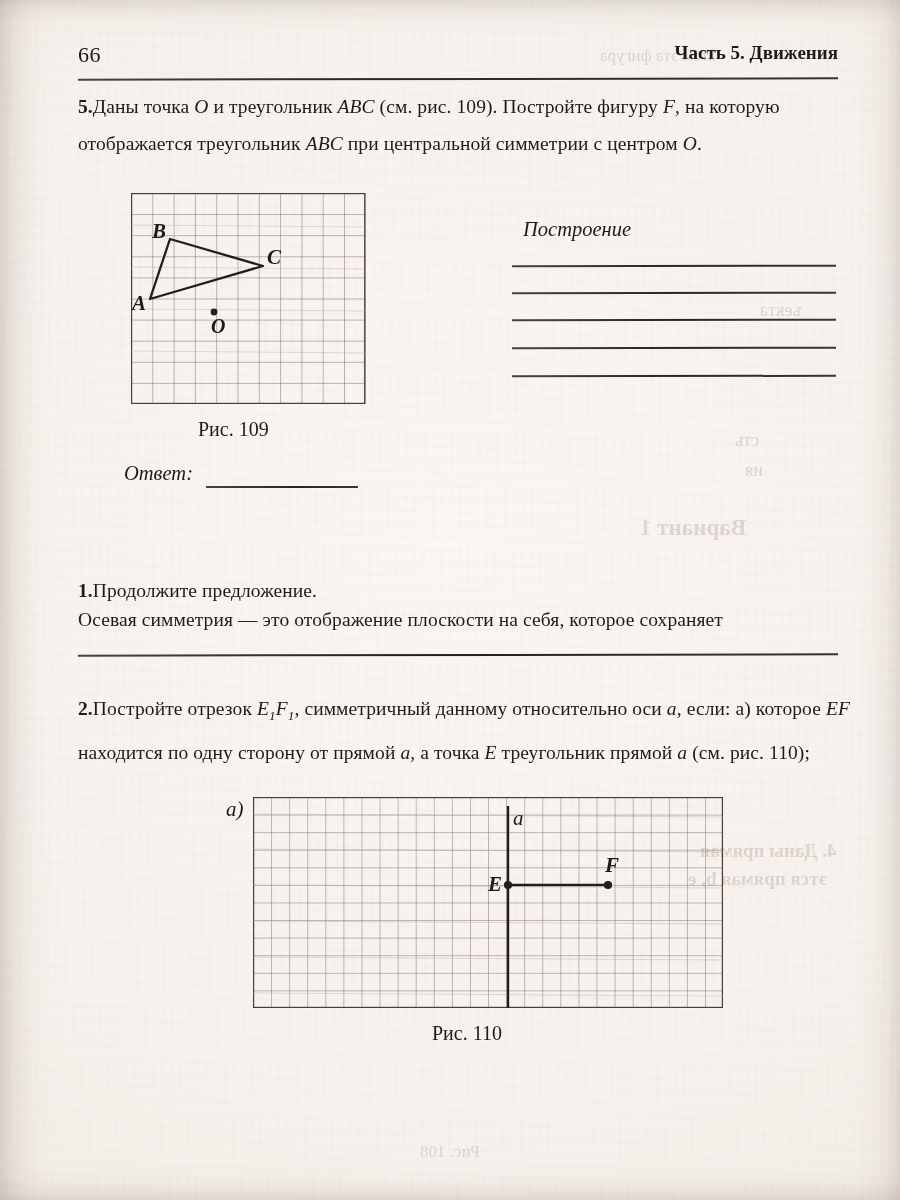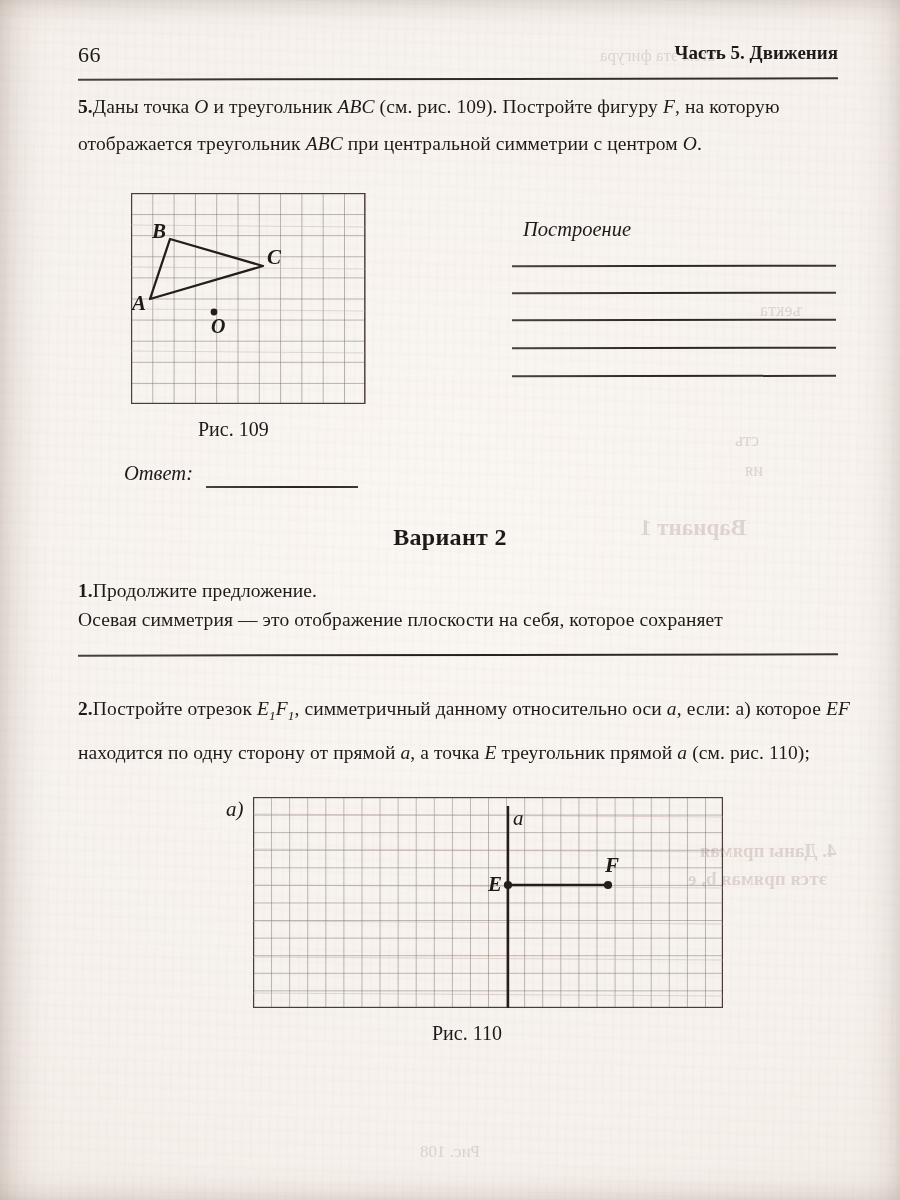--- a/index.html
+++ b/index.html
@@ -156,21 +156,20 @@
   <div class="postroenie">Построение</div>
   <div class="pline" style="top:265px;transform:rotate(-0.12deg);"></div>
   <div class="pline" style="top:292px;transform:rotate(-0.12deg);"></div>
   <div class="pline" style="top:319px;transform:rotate(-0.10deg);"></div>
   <div class="pline" style="top:347px;transform:rotate(-0.10deg);"></div>
   <div class="pline" style="top:375px;transform:rotate(-0.08deg);"></div>
 
   <div class="otvet">Ответ:</div>
   <div class="otvet-line"></div>
 
-  <div class="variant">Вариант 2</div>
 
   <div class="para" style="left:78px;top:572px;width:762px;">
     <span class="b">1.</span><span>Продолжите предложение.</span>
   </div>
   <div class="para" style="left:78px;top:601px;width:790px;">Осевая симметрия — это отображение плоскости на себя, которое сохраняет</div>
   <div class="long-rule" style="top:654px;transform:rotate(-0.10deg);"></div>
 
   <div class="para" style="left:78px;top:690px;width:790px;">
     <span class="b">2.</span><span>Постройте отрезок </span><span class="mi"><span class="mi">E</span><sub>1</sub><span class="mi">F</span><sub>1</sub></span><span>, симметричный данному относительно оси </span><span class="mi">a</span><span>, если:</span>
     <span>а) которое </span><span class="mi">EF</span><span> находится по одну сторону от прямой </span><span class="mi">a</span><span>, а точка </span><span class="mi">E</span><span> треугольник</span>

